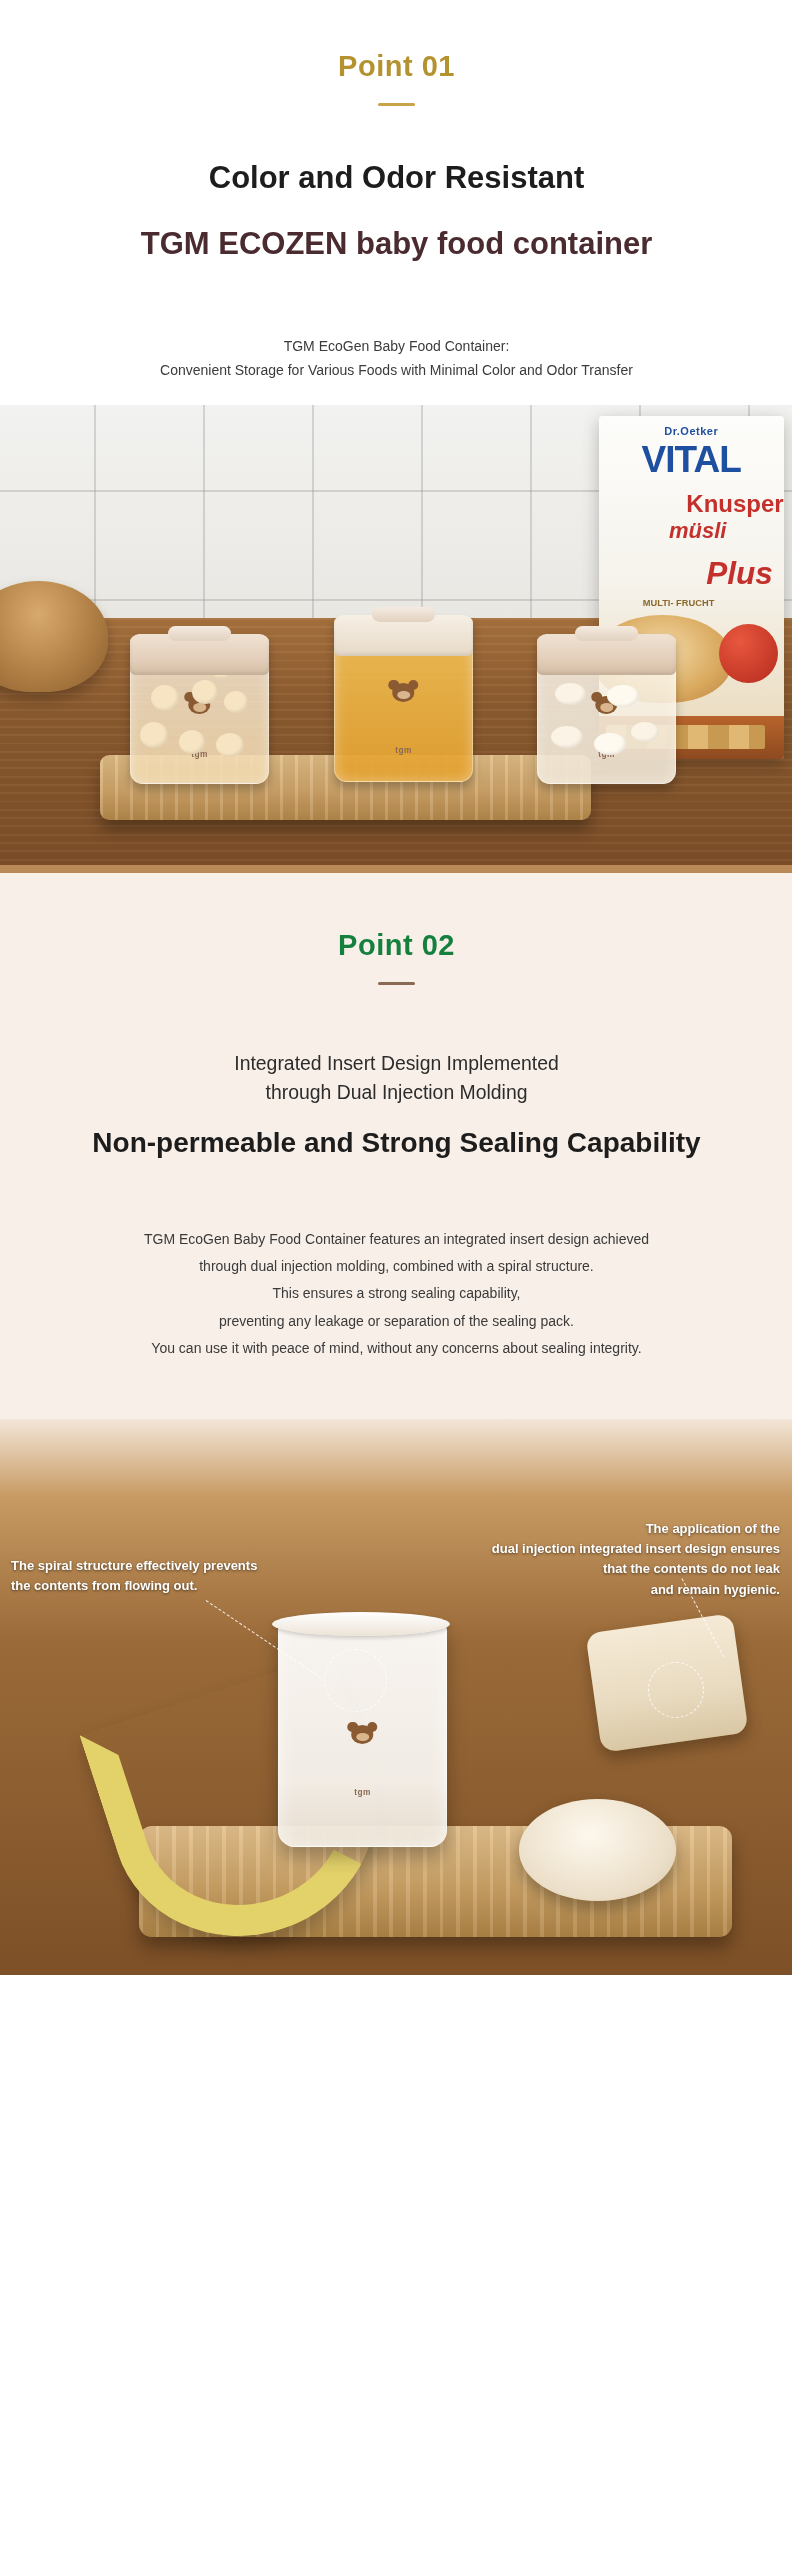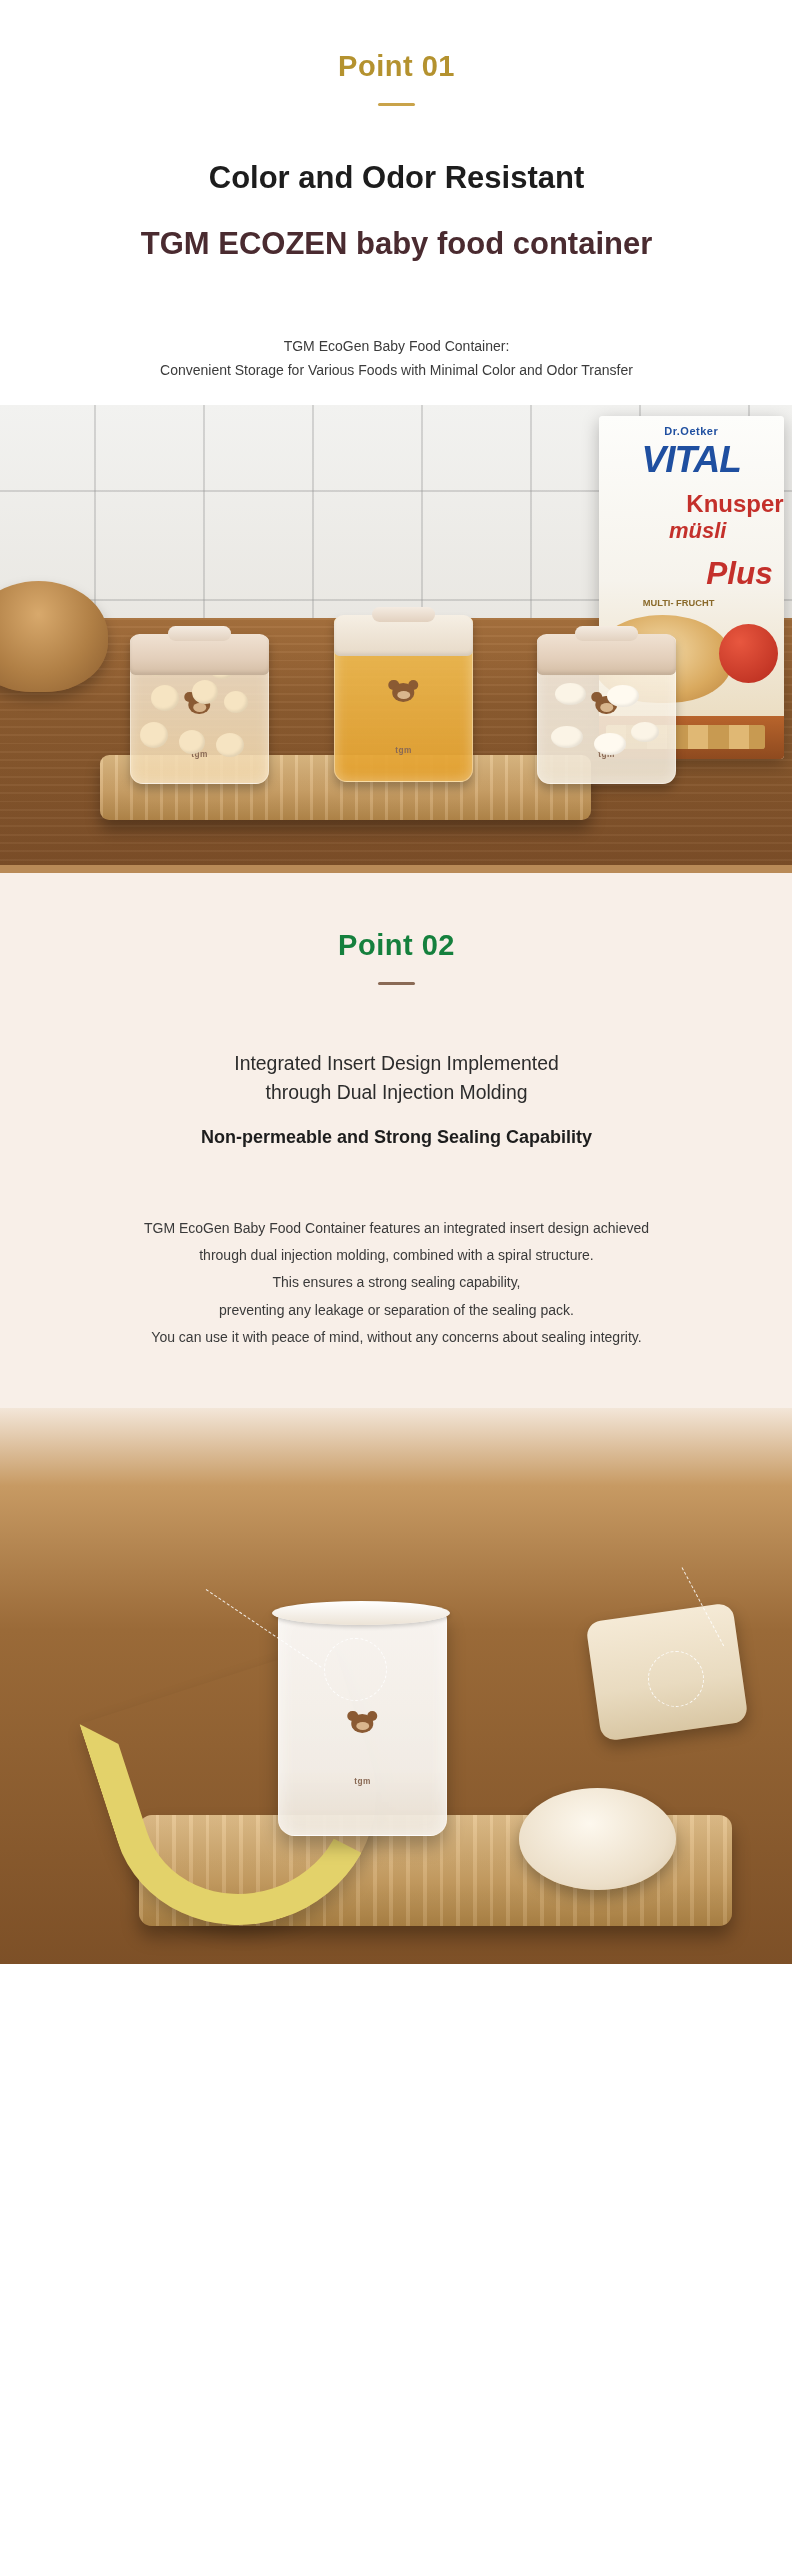--- a/index.html
+++ b/index.html
@@ -99,21 +99,21 @@
   }
   
   .p1-box {
     position: absolute; right: 9.3px; top: 11px; width: 185px; height: 343px;
     background: linear-gradient(180deg,#fdfdfb 0%, #f6f3ec 48%, #e8d7b6 100%);
     border-radius: 3.7px;
     box-shadow: 0 5.6px 16.7px rgba(0,0,0,.25);
     overflow: hidden;
   }
   .p1-box .brand { color:#1f4fa0; font-size:11px; font-weight:bold; text-align:center; margin-top:9.3px; letter-spacing:0.5px;}
-  .p1-box .vital { color:#1f4fa0; font-size:37px; font-weight:bold; text-align:center; letter-spacing:-0.9px; margin-top:1.9px;font-style:italic;}
+  .p1-box .vital { color:#1f4fa0; font-size:37px; font-weight:bold; text-align:center; letter-spacing:-0.9px; margin-top:1.9px;}
   .p1-box .kn { color:#c4302b; font-size:24px; font-weight:bold; text-align:right; margin-left:13px; margin-top:9.3px;}
   .p1-box .mu { color:#c4302b; font-size:22px; font-style:italic; font-weight:bold; margin-left:13px;}
   .p1-box .plus { position:absolute; right:11px; top:139px; color:#c4302b; font-size:31.5px; font-weight:bold; font-style:italic;}
   .p1-box .multi { position:absolute; left:44px; top:181px; color:#8a6a2b; font-size:9.3px; font-weight:bold; text-align:center; line-height:1.3;}
   .p1-box .bowl {
     position:absolute; left:-5.6px; top:199px; width:139px; height:88px;
     background: radial-gradient(ellipse at 50% 40%, #f3d9a6 0%, #d9a95e 60%, #b9813c 100%);
     border-radius: 50% 50% 46% 46%;
   }
   .p1-box .fruit { position:absolute; right:5.6px; top:208px; width:59px; height:59px; border-radius:50%;
@@ -188,21 +188,21 @@
     text-align:center;
   }
   .sub-2 {
     margin-top: 64px;
     font-size: 19.4px;
     line-height: 1.5;
     color: #2c2c2c;
   }
   .headline-3 {
     margin-top: 1px;
-    font-size: 18px;
+    font-size: 28px;
     font-weight: bold;
     color: #1d1d1d;
   }
   .body-2 {
     margin-top: 67px;
     font-size: 14px;
     line-height: 1.95;
     color: #3a3a3a;
     padding-bottom: 43px;
   }
@@ -405,18 +405,28 @@
         </div>
         <div class="logo-tgm" style="bottom:22%;">tgm</div>
       </div>
       <div class="p2-cup-rim"></div>
 
       <div class="dash-circle dc1"></div>
       <div class="dash-circle dc2"></div>
       <div class="dash-line dl1"></div>
       <div class="dash-line dl2"></div>
 
-
+      <div class="callout callout-left">
+        <span>The spiral structure effectively prevents</span><br>
+        <span>the contents from flowing out.</span>
+      </div>
+
+      <div class="callout callout-right">
+        <span>The application of the</span><br>
+        <span>dual injection integrated insert design ensures</span><br>
+        <span>that the contents do not leak</span><br>
+        <span>and remain hygienic.</span>
+      </div>
     </div>
   </section>
 
 </div>
 
 
 </body></html>

